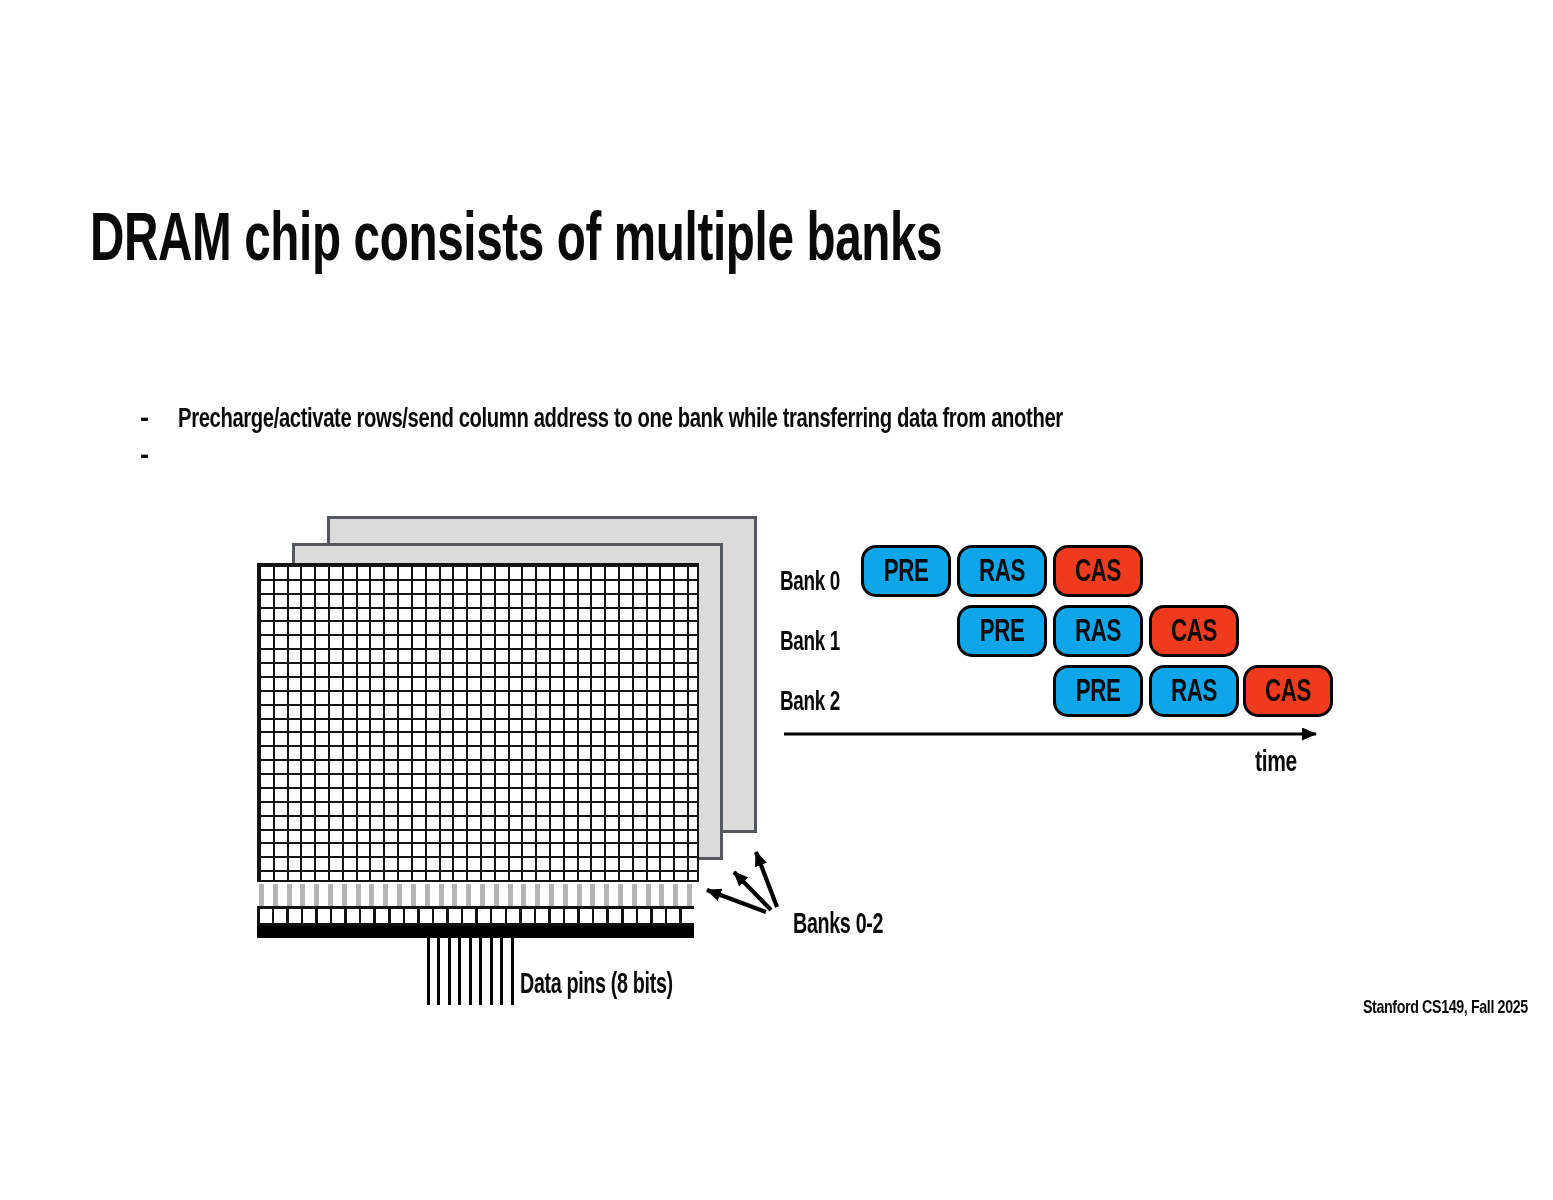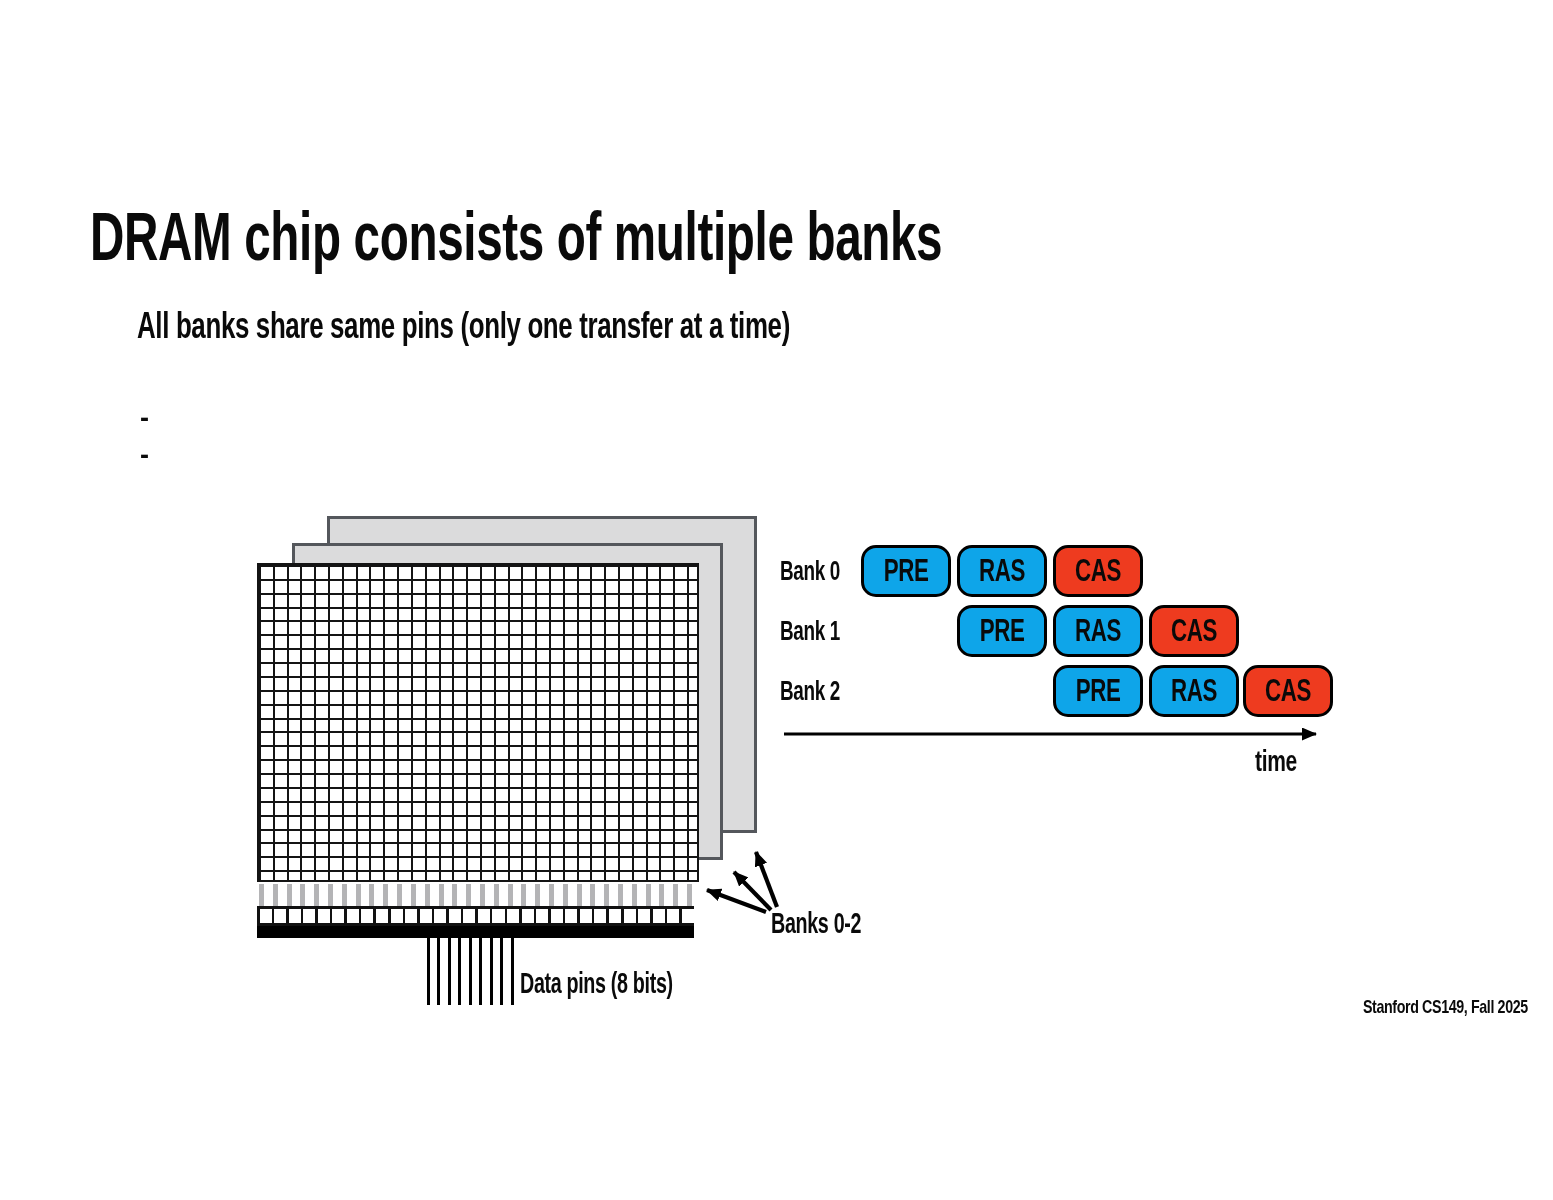--- a/index.html
+++ b/index.html
@@ -28,43 +28,43 @@
   .connectors{left:259px;top:884px;width:437px;height:22px;
     background-image:repeating-linear-gradient(to right,#b4b4b6 0 5px,transparent 5px 13.81px);}
   .pinrow{left:257px;top:906px;width:437px;height:20px;background-color:#fff;
     border-top:3px solid #111;border-bottom:3px solid #111;box-sizing:border-box;
     background-image:repeating-linear-gradient(to right,#111 0 2.5px,transparent 2.5px 14.56px);}
   .busbar{left:257px;top:926px;width:437px;height:12px;background:#000;}
   .datapins{left:427px;top:938px;width:88px;height:67px;
     background-image:repeating-linear-gradient(to right,#000 0 3px,transparent 3px 10.5px);}
   .dp-label{left:520px;top:958px;font-size:29px;line-height:34px;margin-top:8px;}
   .dp-label .cond{transform:scaleX(0.68);}
-  .banks-label{left:771px;top:906px;font-size:29px;line-height:34px;}
+  .banks-label{left:793px;top:906px;font-size:29px;line-height:34px;}
   .banks-label .cond{transform:scaleX(0.68);}
 
   
-  .tl-label{left:780px;width:80px;height:52px;display:flex;align-items:center;font-size:27px;}
+  .tl-label{left:780px;width:80px;height:52px;display:flex;align-items:flex-end;font-size:27px;}
   .tbox{width:90px;height:52px;box-sizing:border-box;border:3.5px solid #000;border-radius:15px;
         background:#0ea5e9;display:flex;align-items:center;justify-content:center;font-size:31px;}
   .tbox .cond{transform:scaleX(0.72);transform-origin:50% 50%;letter-spacing:-0.5px;}
   .hl{background:var(--hl,#ee3b1f);}
   .time-label{left:1255px;top:745px;font-size:30px;line-height:32px;}
 
   svg.overlay{position:absolute;left:0;top:0;width:1553px;height:1200px;pointer-events:none;}
 </style>
 </head>
 <body>
 
 <div class="slide">
 
   <div class="abs title"><span class="cond">DRAM chip consists of multiple banks</span></div>
 
-  <div class="abs b1" style="top:306px"><span class="cond">All banks share same pins (only one transfer at a time)</span></div>
 
   <div class="abs dash" style="top:403px">-</div>
+  <div class="abs b2" style="top:403px"><span class="cond">Precharge/activate rows/send column address to one bank while transferring data from another</span></div>
 
   <div class="abs dash" style="top:440px">-</div>
 
   <div class="abs layer layer-back"></div>
   <div class="abs layer layer-mid"></div>
   <div class="abs cellgrid"></div>
   <div class="abs connectors"></div>
   <div class="abs pinrow"></div>
   <div class="abs busbar"></div>
   <div class="abs datapins"></div>

